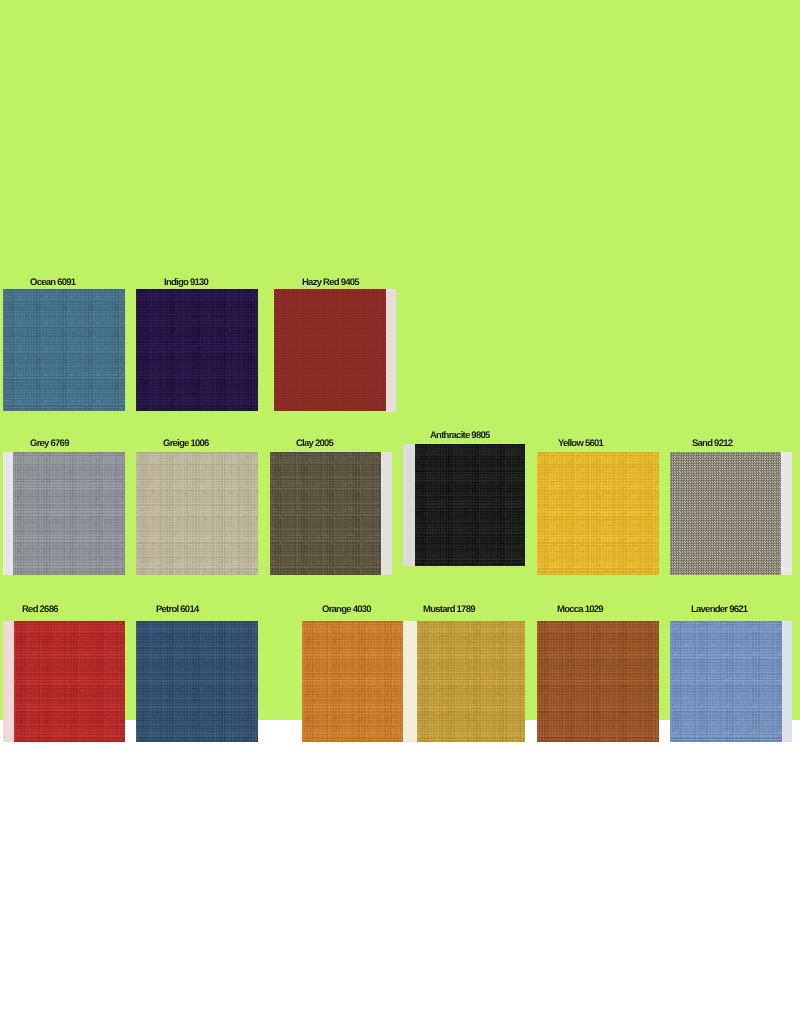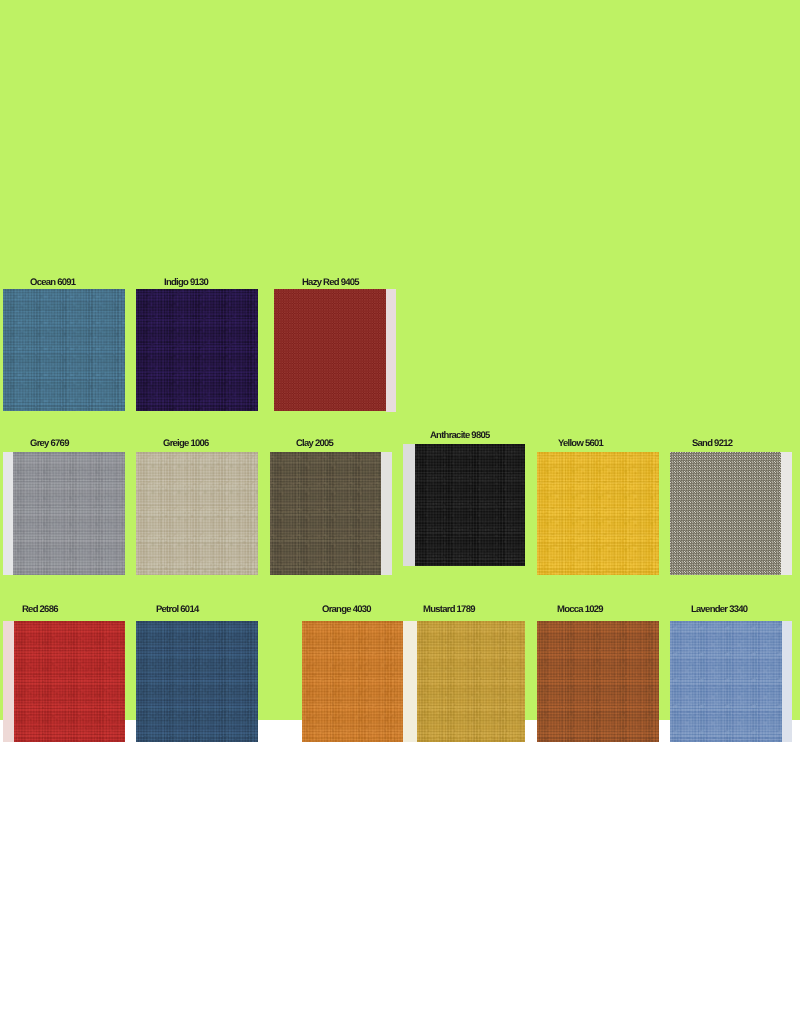--- a/index.html
+++ b/index.html
@@ -960,21 +960,21 @@
               <rect x="1.775" y="6.052" width="2.494" height="1.845" fill="#bf6a35" opacity="0.173"></rect>
               <rect x="21.229" y="20.201" width="2.343" height="1.730" fill="#744120" opacity="0.295"></rect>
               <rect x="7.603" y="12.422" width="1.906" height="1.780" fill="#744120" opacity="0.338"></rect>
             </pattern>
           </defs>
           <rect width="122.30" height="121.15" fill="url(#w16)"></rect>
         </svg>
       </div>
     </div>
 <div class="cell" style="left:670.00px;top:604.90px;width:122.30px;height:137.50px;">
-      <div class="swatch-label" style="left:20.70px;top:0;">Lavender 3340</div>
+      <div class="swatch-label" style="left:20.70px;top:0;">Lavender 9621</div>
       <div class="swatch-img" style="left:0;top:16.35px;width:122.30px;height:121.15px;">
         <div class="backing" style="right:0;width:10.00px;background:#dde2ec;"></div>
         <svg width="112.30" height="121.15" shape-rendering="crispEdges" style="left:0.00px;top:0;">
           <defs>
             <pattern id="w17" width="26.10" height="26.10" patternUnits="userSpaceOnUse">
               <rect width="26.10" height="26.10" fill="#7794c0"></rect>
               <rect x="0.000" y="0" width="1.450" height="26.10" fill="#90a7cc" opacity="0.371"></rect>
               <rect x="1.450" y="0" width="1.450" height="26.10" fill="#5274a7" opacity="0.371"></rect>
               <rect x="2.900" y="0" width="1.450" height="26.10" fill="#90a7cc" opacity="0.482"></rect>
               <rect x="4.350" y="0" width="1.450" height="26.10" fill="#5274a7" opacity="0.482"></rect>

